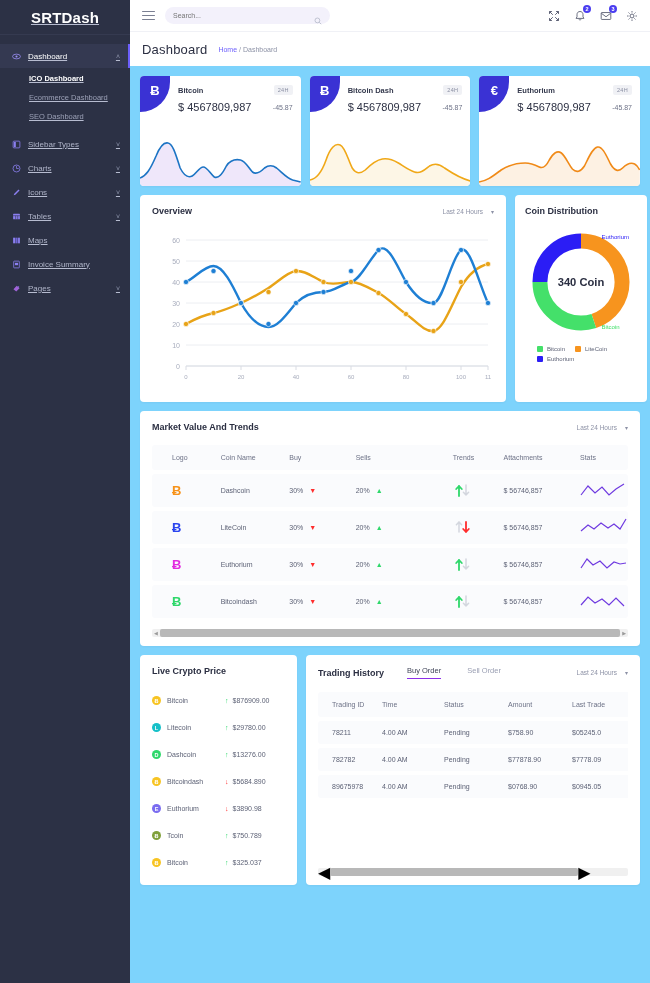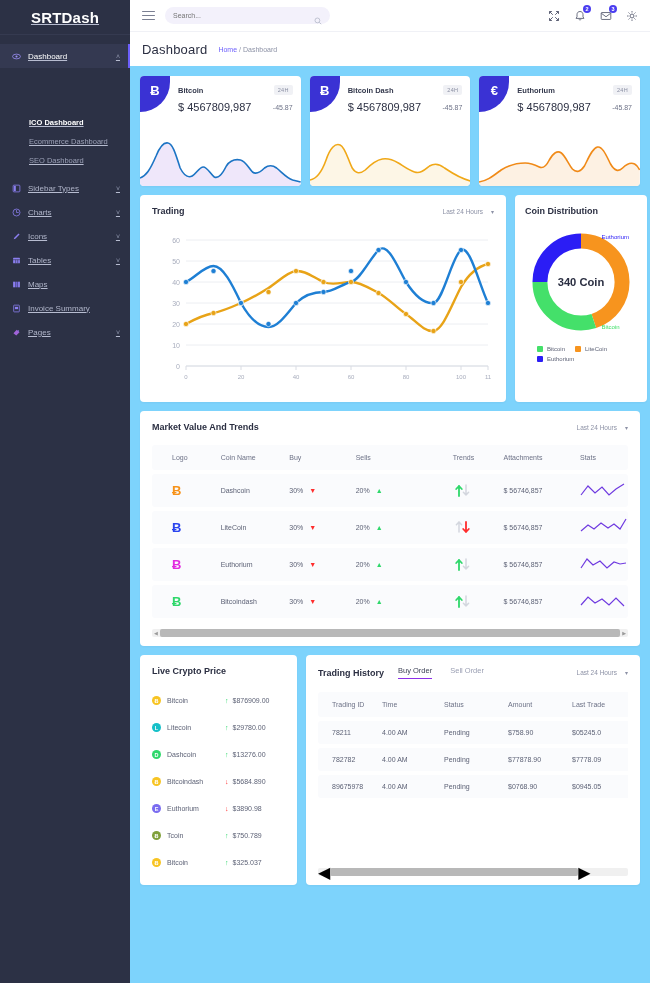--- a/index.html
+++ b/index.html
@@ -32,21 +32,21 @@
     font-size: 8px; color: #b0b5c9; cursor: pointer; position: relative;
   }
   .nav-item.active { background: #343951; color: #fff; }
   .nav-item.active::after {
     content:""; position:absolute; right:0; top:0; bottom:0; width:2px; background:#6c5ffc;
   }
   .nav-ico { width: 9px; height: 9px; flex: 0 0 9px; display:flex; align-items:center; justify-content:center; }
   .nav-ico svg { display:block; }
   .nav-label { flex: 1; white-space: nowrap; }
   .chev { font-size: 7px; color: #8d93ab; }
-  .sub { padding: 1px 0 6px 0; margin-top: 44px; }
+  .sub { padding: 1px 0 6px 0; }
   .sub-item {
     height: 19px; display: flex; align-items: center;
     padding-left: 29px; font-size: 7.5px; color: #9ba0b6; cursor: pointer;
   }
   .sub-item.active { color: #fff; font-weight: bold; }
 
   
   .main { flex: 1; height: 983px; position: relative; background: #7dd3fc; overflow: hidden; }
 
   .topbar {
@@ -165,21 +165,21 @@
   .live-item { display:flex; align-items:center; height:27px; font-size:7px; color:#5d6276; }
   .coin-dot {
     width:9px; height:9px; border-radius:50%; color:#fff; font-size:5.5px; font-weight:bold;
     display:flex; align-items:center; justify-content:center; margin-right:6px; flex:0 0 9px;
   }
   .live-name { width:58px; }
   .live-arrow { font-size:7px; margin-right:4px; }
   .live-price { color:#5d6276; }
 
   .trading { flex:1; height:230px; padding:11px 12px 0 12px; position:relative; overflow:hidden; }
-  .tabs { display:flex; gap:18px; margin-left:14px; }
+  .tabs { display:flex; gap:26px; margin-left:23px; }
   .tab { font-size:7.5px; color:#9a9fb3; padding-bottom:3px; cursor:pointer; }
   .tab.active { color:#3f4458; border-bottom:1.5px solid #8c2fe8; }
   .th-tbl { width:100%; border-collapse:separate; border-spacing:0 4px; margin-top:9px; }
   .th-tbl th {
     font-size:7px; color:#6d7287; font-weight:normal; text-align:left;
     padding:9px 0; background:#fafbfd; white-space:nowrap;
   }
   .th-tbl th:first-child { padding-left:14px; border-radius:3px 0 0 3px; }
   .th-tbl td { font-size:7px; color:#5d6276; padding:8px 0; background:#fafbfd; white-space:nowrap; }
   .th-tbl td:first-child { padding-left:14px; border-radius:3px 0 0 3px; }
@@ -423,21 +423,21 @@
             </svg>
           </div>
         </div>
 
       </div>
 
       <div class="mid-row">
 
         <section class="card overview">
           <div class="card-head">
-            <span class="card-title">Trading</span>
+            <span class="card-title">Overview</span>
             <span class="sel">
               <span>Last 24 Hours</span>
               <span class="chev3">▾</span>
             </span>
           </div>
           <div class="chart-area">
             <svg width="342" height="165" viewBox="0 0 342 165">
 
               <g stroke="#eceef2" stroke-width="1">
                 <line x1="34" y1="18" x2="336" y2="18"></line>

